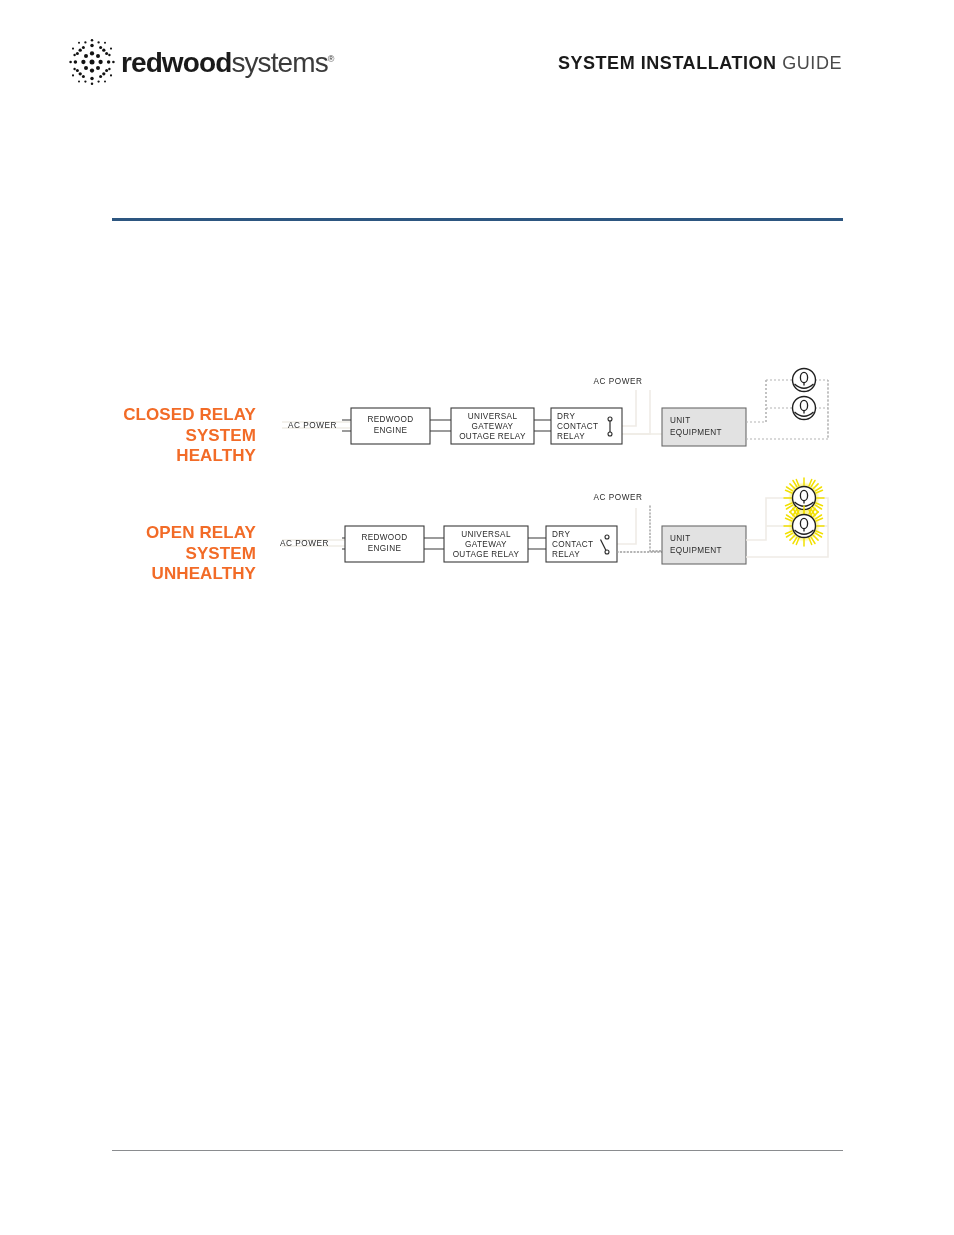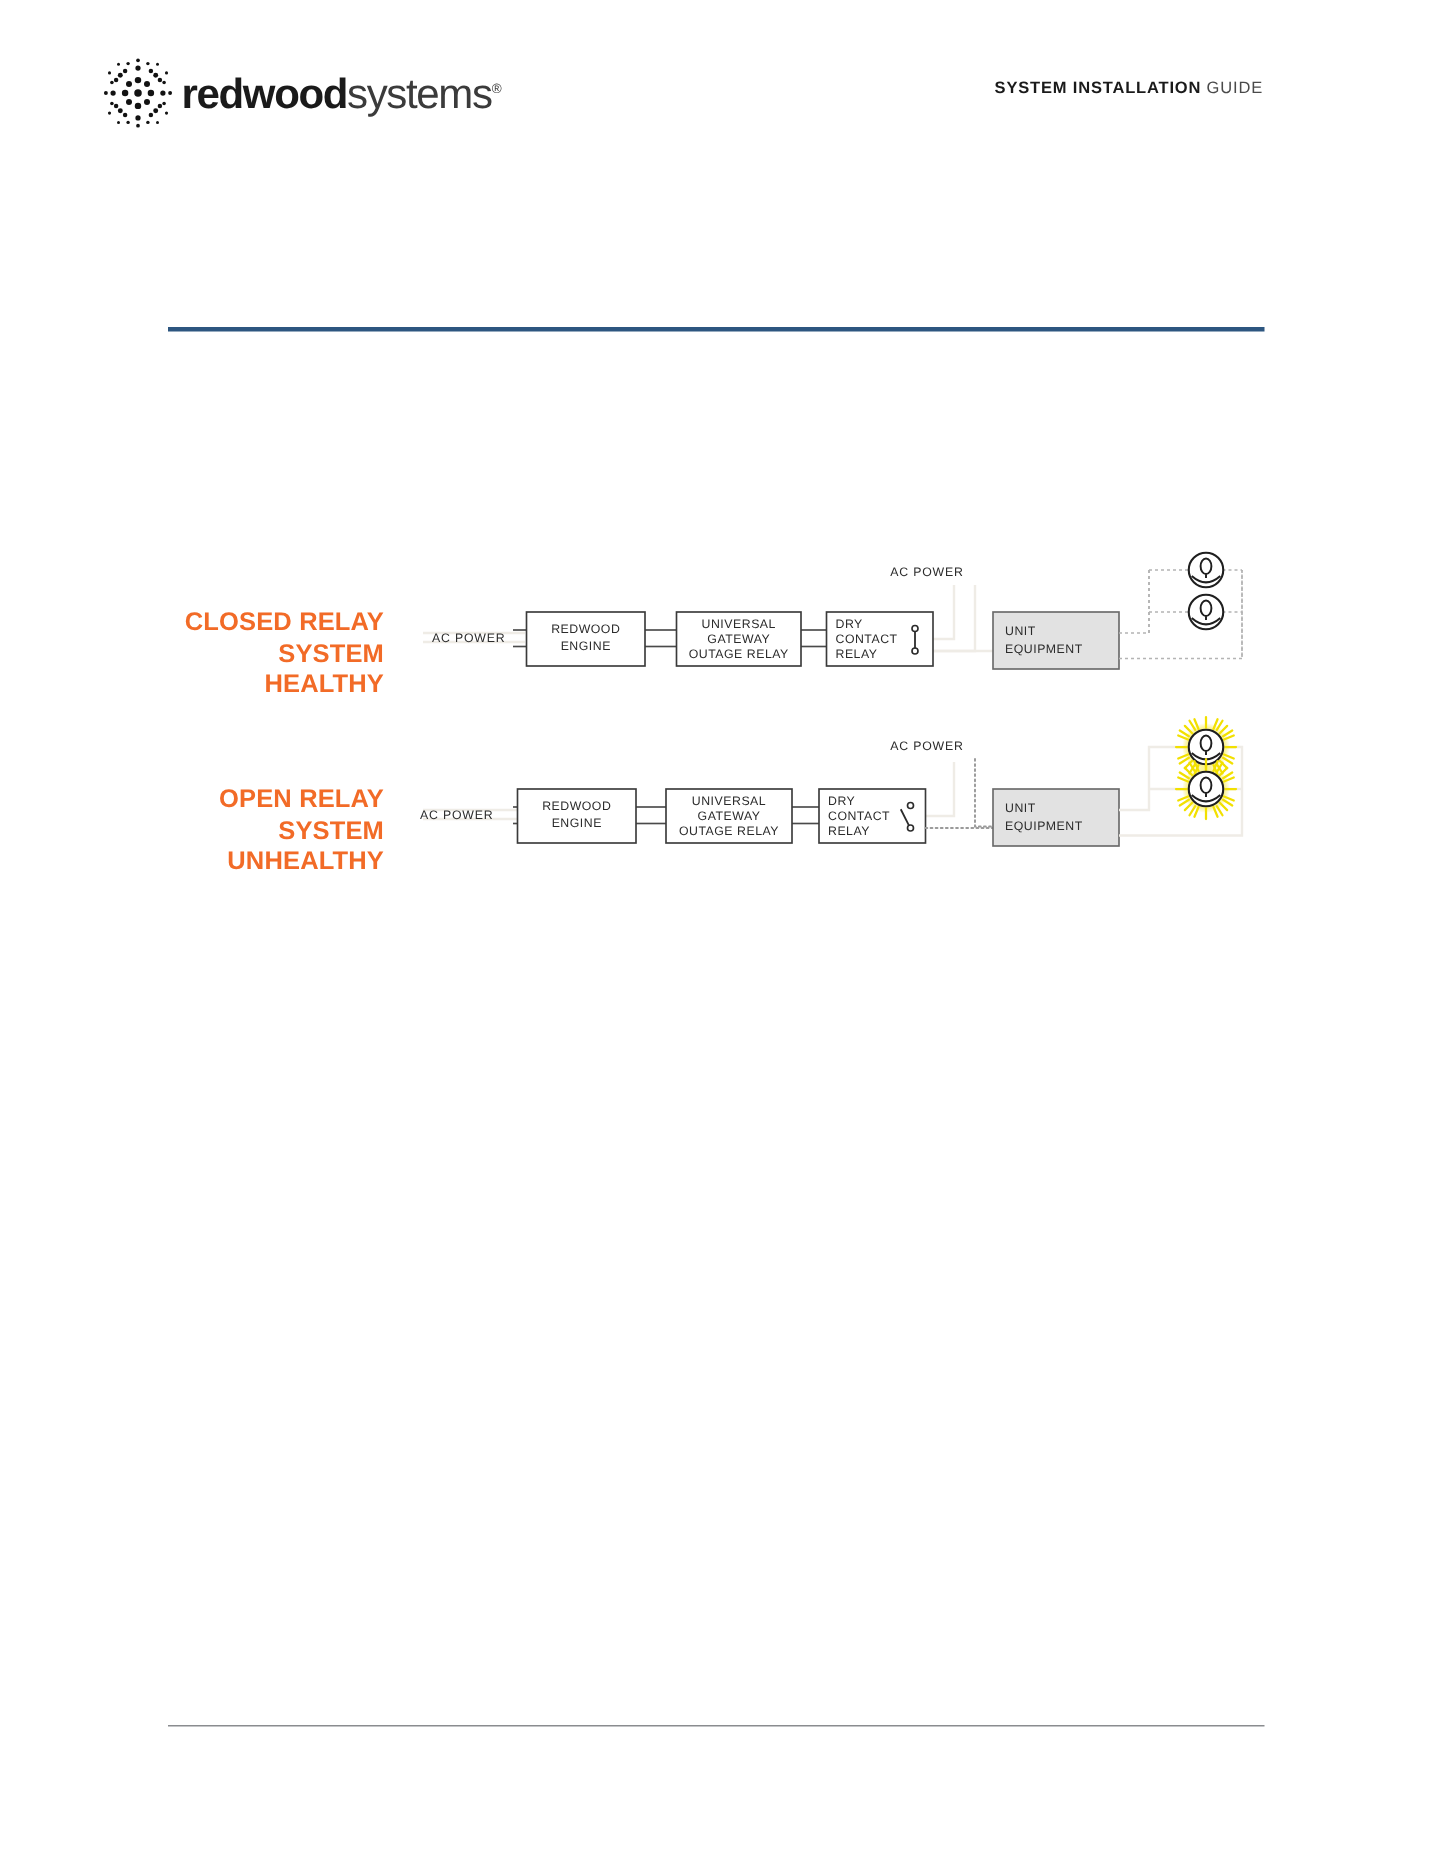--- a/index.html
+++ b/index.html
@@ -51,21 +51,21 @@
     font-size: 9px;
     vertical-align: super;
     font-weight: 400;
     color: #3b3b3b;
   }
 
   #doc-title {
     position: absolute;
     right: 112px;
     top: 53px;
-    font-size: 11px;
+    font-size: 18px;
     letter-spacing: 0.55px;
     color: #1a1a1a;
     white-space: nowrap;
   }
   #doc-title .dt-bold { font-weight: 700; }
   #doc-title .dt-light { font-weight: 400; color: #4a4a4a; }
 
   
   #top-rule {
     position: absolute;

